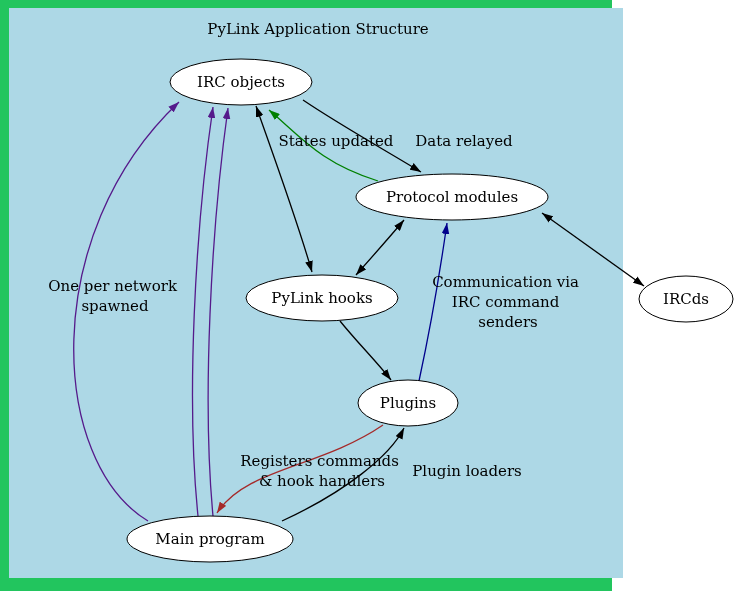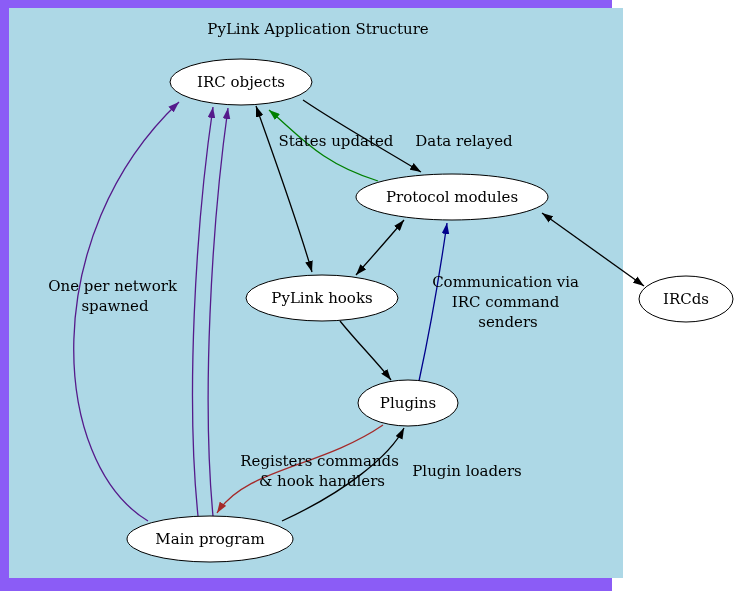--- a/index.html
+++ b/index.html
@@ -4,21 +4,21 @@
 <style>
   html, body {
     margin: 0;
     padding: 0;
     background: #ffffff;
   }
   .canvas {
     width: 612px;
     height: 591px;
     position: relative;
-    background: #8b5cf6;
+    background: #22c55e;
     font-family: "DejaVu Serif", serif;
   }
   svg text {
     font-family: "DejaVu Serif", serif;
     font-size: 15px;
     fill: #000000;
   }
   .node-ellipse {
     stroke: #000000;
     stroke-width: 1;

